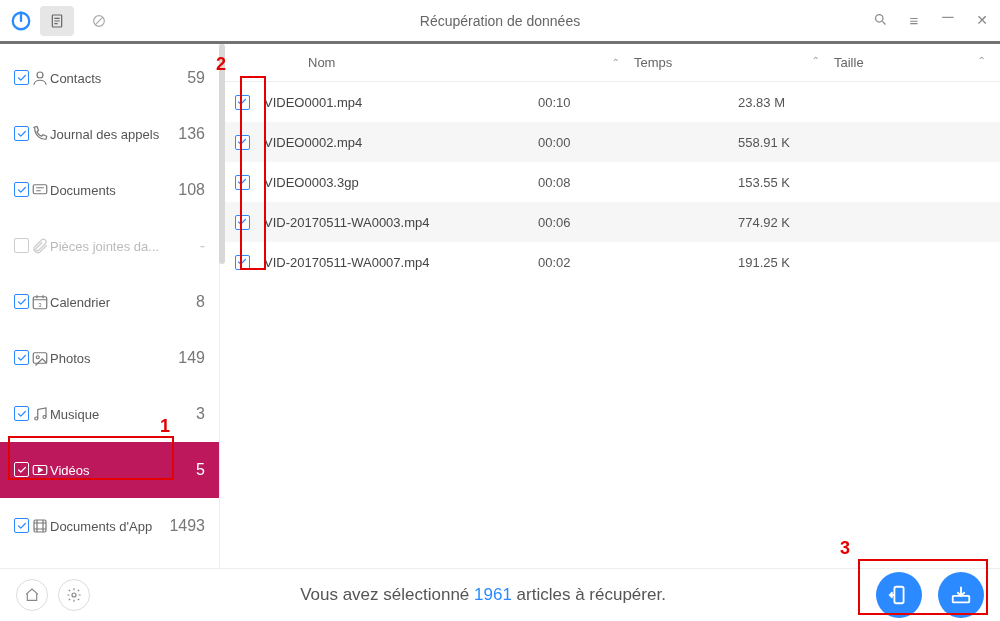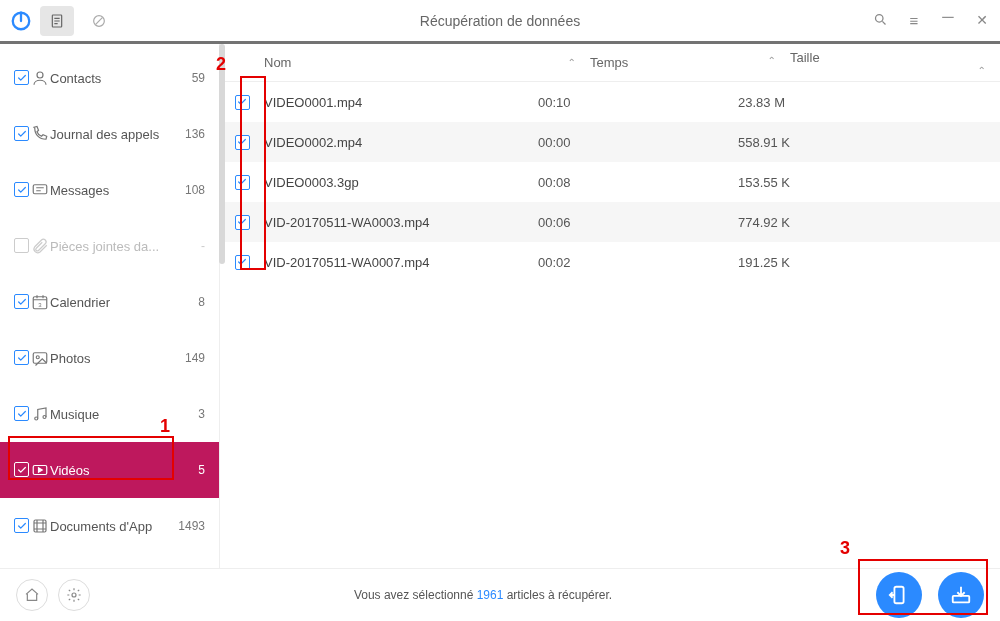--- a/index.html
+++ b/index.html
@@ -49,34 +49,34 @@
     height: 56px;
     display: flex; align-items: center;
     padding: 0 14px;
     gap: 0;
     cursor: pointer;
     color: #555;
   }
   .sb-item .cb { width: 16px; height: 16px; flex-shrink: 0; }
   .sb-item .icon { width: 20px; height: 20px; display:flex; align-items:center; justify-content:center; color:#777; }
   .sb-item .label { flex: 1; white-space: nowrap; overflow: hidden; text-overflow: ellipsis; }
-  .sb-item .count { color: #777; font-size: 12px; }
+  .sb-item .count { color: #777; font-size: 16px; }
   .sb-item.disabled { color: #bbb; }
   .sb-item.disabled .icon, .sb-item.disabled .count { color:#ccc; }
   .sb-item.selected { background: #be185d; color: #fff; }
   .sb-item.selected .icon, .sb-item.selected .count { color: #fff; }
 
   
   .content { flex: 1; display: flex; flex-direction: column; position: relative; }
   .cols {
     height: 38px; display: flex; align-items: center;
     border-bottom: 1px solid #eee;
     color: #666; font-size: 13px;
   }
-  .col-name  { width: 370px; padding-left: 44px; display:flex; align-items:center; }
+  .col-name  { width: 370px; padding-left: 44px; display:flex; align-items:center;margin-left:44px; }
   .col-time  { width: 200px; }
   .col-size  { flex: 1; }
   .sort-arrow { margin-left: auto; margin-right: 14px; color:#999; font-size:10px; }
   .rows { flex: 1; overflow-y: auto; }
   .row {
     height: 40px; display: flex; align-items: center; font-size: 13px;
   }
   .row:nth-child(odd) { background: #fff; }
   .row:nth-child(even){ background: #f6f6f6; }
   .row .rcb { width: 44px; display:flex; justify-content:center; }
@@ -96,21 +96,21 @@
     display: flex; align-items: center;
     padding: 0 16px;
   }
   .footer-left { display:flex; gap:10px; }
   .ficon {
     width: 32px; height: 32px; border: 1px solid #ddd; border-radius: 50%;
     display:flex; align-items:center; justify-content:center; color:#888;
     cursor:pointer;
   }
   .footer-center {
-    flex:1; text-align:center; font-size:12px; color:#555;
+    flex:1; text-align:center; font-size:17px; color:#555;
   }
   .footer-center .num { color:#2b8aff; }
   .footer-right { display:flex; gap:16px; }
   .bigbtn {
     width: 46px; height: 46px; border-radius: 50%;
     background:#2b8aff; display:flex; align-items:center; justify-content:center;
     color:#fff; cursor:pointer;
   }
 
   
@@ -205,21 +205,21 @@
             <svg viewBox="0 0 24 24">
               <path d="M4 12l5 5L20 6" fill="none" stroke="#2b8aff" stroke-width="3" stroke-linecap="round" stroke-linejoin="round"></path>
             </svg>
           </span></span>
         <span class="icon">
           <svg width="18" height="18" viewBox="0 0 24 24" fill="none" stroke="currentColor" stroke-width="1.6">
             <rect x="3" y="5" width="18" height="12" rx="2"></rect>
             <path d="M7 9h10M7 13h6"></path>
           </svg>
         </span>
-        <span class="label">Messages</span>
+        <span class="label">Documents</span>
         <span class="count">108</span>
       </div>
       <div class="sb-item disabled">
         <span class="cb"><span class="ck off"></span></span>
         <span class="icon">
           <svg width="18" height="18" viewBox="0 0 24 24" fill="none" stroke="currentColor" stroke-width="1.6">
             <path d="M21 11l-9 9a5 5 0 01-7-7l9-9a3.5 3.5 0 015 5l-9 9a2 2 0 01-3-3l8-8"></path>
           </svg>
         </span>
         <span class="label">Pièces jointes da...</span>
@@ -308,21 +308,21 @@
   <div class="content">
     <div class="cols">
       <div class="col-name">
         <span>Nom</span>
         <span class="sort-arrow">⌃</span>
       </div>
       <div class="col-time" style="display:flex;">
         <span>Temps</span>
         <span class="sort-arrow">⌃</span>
       </div>
-      <div class="col-size" style="display:flex;flex-direction:column;">
+      <div class="col-size" style="display:flex;">
         <span>Taille</span>
         <span class="sort-arrow">⌃</span>
       </div>
     </div>
     <div class="rows" id="rows">
         <div class="row">
           <span class="rcb">
             <span class="ck">
               <svg viewBox="0 0 24 24">
                 <path d="M4 12l5 5L20 6" fill="none" stroke="#2b8aff" stroke-width="3" stroke-linecap="round" stroke-linejoin="round"></path>

